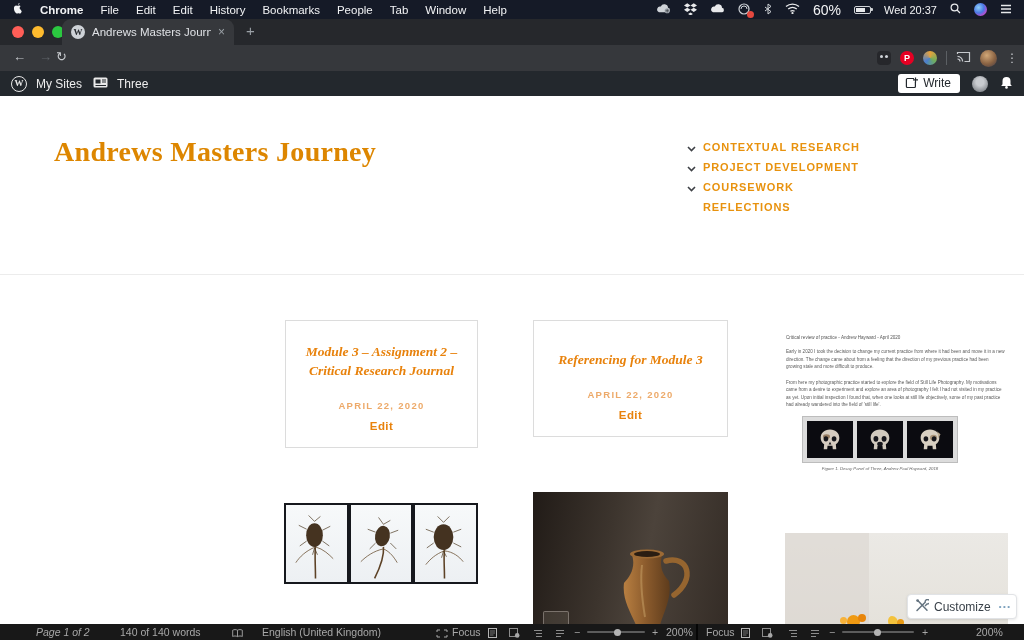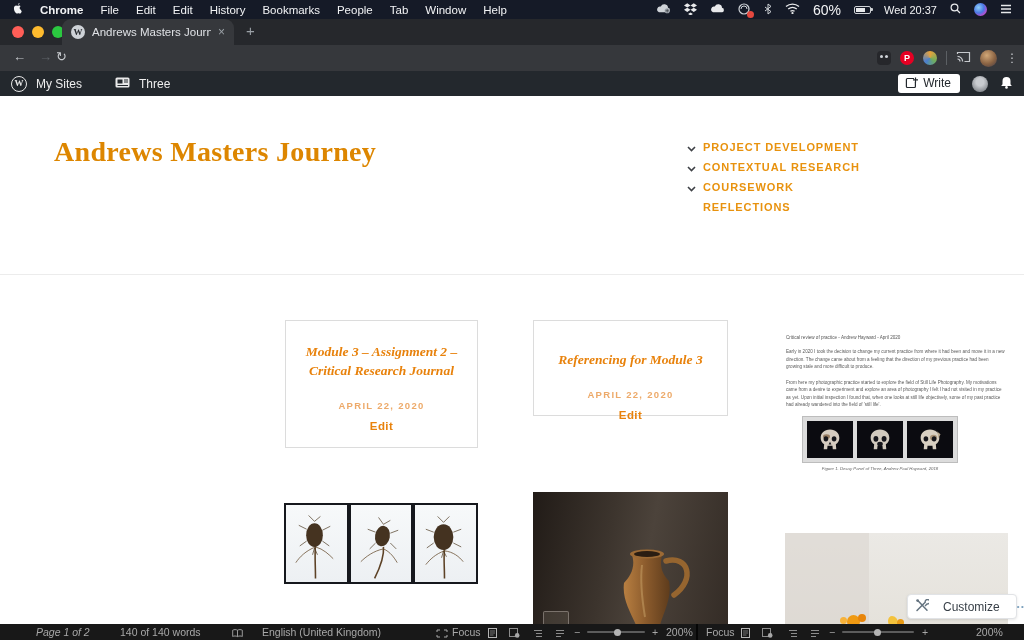--- a/index.html
+++ b/index.html
@@ -64,21 +64,21 @@
   .site-title { position:absolute; left:54px; top:40px; font-family:"Liberation Serif", serif;
     font-weight:bold; font-size:28px; color:#dd8600; letter-spacing:0.3px; }
   .site-nav { position:absolute; left:687px; top:41px; }
   .nav-item { display:flex; align-items:center; gap:7px; height:20px; }
   .nav-label { font-size:11px; font-weight:bold; color:#e8920e; letter-spacing:0.9px; }
   .nav-spacer { width:9px; }
   .header-divider { position:absolute; left:0; top:178px; width:1024px; height:1px; background:#ececec; }
 
   .post-card { position:absolute; background:#fff; border:1px solid #dcdcdc; text-align:center; }
   .card-a { left:285px; top:224px; width:193px; height:128px; }
-  .card-b { left:533px; top:224px; width:195px; height:96px; }
+  .card-b { left:533px; top:224px; width:195px; height:117px; }
   .post-title { font-family:"Liberation Serif", serif; font-style:italic; font-weight:bold;
     font-size:13.5px; color:#e8820c; line-height:1.4; padding:0 12px; }
   .card-a .post-title { margin-top:22px; }
   .card-b .post-title { margin-top:30px; }
   .post-date { margin-top:19px; font-size:9.5px; font-weight:bold; letter-spacing:1.3px; color:#edaa6a; }
   .post-edit { margin-top:9px; font-size:11.5px; font-weight:bold; color:#e8820c; letter-spacing:0.4px; }
 
   
   .doc { position:absolute; left:786px; top:222px; width:224px; color:#5a5a5a; }
   .doc-heading { font-size:4.6px; padding-top:17px; color:#555; }
@@ -97,21 +97,21 @@
     background:linear-gradient(100deg,#211b17 0%, #3c342d 38%, #4c433b 58%, #342c26 100%); }
   .glass { position:absolute; left:10px; bottom:0; width:26px; height:13px;
     border:1px solid rgba(190,185,178,0.45); border-bottom:none; background:rgba(125,115,105,0.25); border-radius:2px 2px 0 0; }
   .flowers-img { position:absolute; left:785px; top:437px; width:223px; height:91px; overflow:hidden;
     background:linear-gradient(180deg,#ebe9e5,#e5e2db); }
   .flowers-img .pane { position:absolute; left:0; top:0; width:84px; height:91px; background:rgba(216,212,205,0.55); }
   .flower { position:absolute; border-radius:50%; }
 
   .customize-btn { position:absolute; left:907px; top:498px; width:110px; height:25px; background:#fff;
     border:1px solid #e1e3e6; border-radius:4px; box-shadow:0 1px 3px rgba(0,0,0,0.10);
-    display:flex; align-items:center; padding:0 7px; gap:14px; }
+    display:flex; align-items:center; padding:0 7px; gap:5px; }
   .customize-label { font-size:12px; color:#373f47; }
   .customize-more { font-size:8px; color:#7ba0bd; letter-spacing:1.5px; margin-left:3px; }
 
   
   .statusbar { position:absolute; bottom:0; left:0; width:1024px; height:16px; background:#181818;
     color:#a8a8a8; font-size:10.5px; }
   .sb { position:absolute; top:0; line-height:16px; white-space:nowrap; }
   .sb-icon { position:absolute; }
   .slider-line { position:absolute; top:7px; height:2px; background:#5c5c5c; border-radius:1px; }
   .slider-knob { position:absolute; top:4.5px; width:7px; height:7px; border-radius:50%; background:#b4b4b4; }
@@ -219,21 +219,21 @@
           <path d="M1.5 10.5h.01M1.5 8a2.5 2.5 0 0 1 2.5 2.5M1.5 5.4a5.1 5.1 0 0 1 5.1 5.1" fill="none" stroke="#c6c9cd" stroke-width="1.2"></path>
         </svg>
     </span>
     <span class="tb-avatar"></span>
     <span class="tb-dots">⋮</span>
   </div>
 </div>
 
 <div class="wpbar">
   <span class="wp-logo">W</span>
-  <span style="margin-right:24px;">My Sites</span>
+  <span style="margin-right:2px;">My Sites</span>
   <span>
     <svg width="15" height="11" viewBox="0 0 15 11">
         <rect x="0.5" y="0.5" width="14" height="10" rx="1.5" fill="#eaeaea"></rect>
         <rect x="2.5" y="2.5" width="5" height="4" fill="#23282d"></rect>
         <path d="M9 3h4M9 5h4M2.5 8.5h10.5" stroke="#23282d" stroke-width="1"></path>
       </svg>
   </span>
   <span>Three</span>
   <span class="wpbar-right">
     <span class="write-btn">
@@ -254,27 +254,27 @@
 </div>
 
 <div class="page">
   <div class="site-title">Andrews Masters Journey</div>
 
   <div class="site-nav">
     <div class="nav-item">
       <span><svg width="9" height="6" viewBox="0 0 9 6">
             <path d="M1 1l3.5 3.5L8 1" fill="none" stroke="#3e4146" stroke-width="1.6"></path>
           </svg></span>
-      <span class="nav-label">PROJECT DEVELOPMENT</span>
+      <span class="nav-label">CONTEXTUAL RESEARCH</span>
     </div>
     <div class="nav-item">
       <span><svg width="9" height="6" viewBox="0 0 9 6">
             <path d="M1 1l3.5 3.5L8 1" fill="none" stroke="#3e4146" stroke-width="1.6"></path>
           </svg></span>
-      <span class="nav-label">CONTEXTUAL RESEARCH</span>
+      <span class="nav-label">PROJECT DEVELOPMENT</span>
     </div>
     <div class="nav-item">
       <span><svg width="9" height="6" viewBox="0 0 9 6">
             <path d="M1 1l3.5 3.5L8 1" fill="none" stroke="#3e4146" stroke-width="1.6"></path>
           </svg></span>
       <span class="nav-label">COURSEWORK</span>
     </div>
     <div class="nav-item">
       <span class="nav-spacer"></span>
       <span class="nav-label">REFLECTIONS</span>

